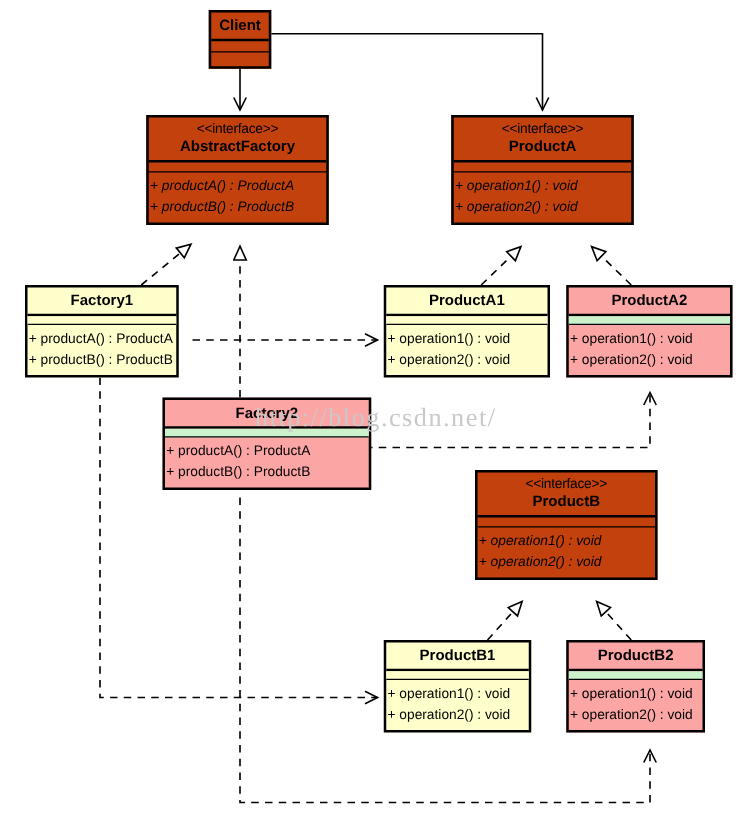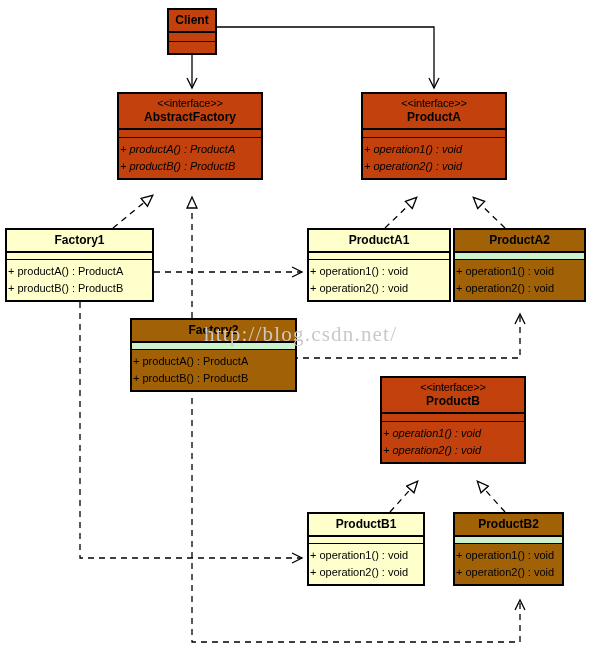--- a/index.html
+++ b/index.html
@@ -75,21 +75,21 @@
   .iface .member { font-style: italic; }
   .iface .spacer { height: 8px; }
 
   
   .client .spacer { height: 9px; border-bottom: 1px solid #000000; }
   .client .members { padding: 0; height: 11px; }
 
   
   .yellow { background: #ffffcc; }
   .yellow .spacer { background: #ffffcc; }
-  .green  { background: #a16207; }
+  .green  { background: #fca5a5; }
   .green  .spacer { background: #ccf2cc; }
   .white  { background: #c2410c; }
 
   
   .watermark {
     position: absolute;
     left: 204px;
     top: 322px;
     font-family: "Liberation Serif", serif;
     font-size: 21px;
@@ -196,21 +196,21 @@
       <div class="cname">ProductA</div>
     </div>
     <div class="sep"></div>
     <div class="spacer"></div>
     <div class="members">
       <div class="member">+ operation1() : void</div>
       <div class="member">+ operation2() : void</div>
     </div>
   </div>
 
-  <div class="uml-box yellow" style="left:5px; top:228px; width:149px;">
+  <div class="uml-box yellow" style="left:20px; top:228px; width:123px;">
     <div class="head">
       <div class="cname">Factory1</div>
     </div>
     <div class="sep"></div>
     <div class="spacer"></div>
     <div class="members">
       <div class="member">+ productA() : ProductA</div>
       <div class="member">+ productB() : ProductB</div>
     </div>
   </div>
@@ -220,21 +220,21 @@
       <div class="cname">Factory2</div>
     </div>
     <div class="sep"></div>
     <div class="spacer"></div>
     <div class="members">
       <div class="member">+ productA() : ProductA</div>
       <div class="member">+ productB() : ProductB</div>
     </div>
   </div>
 
-  <div class="uml-box yellow" style="left:307px; top:228px; width:144px;">
+  <div class="uml-box yellow" style="left:307px; top:228px; width:133px;">
     <div class="head">
       <div class="cname">ProductA1</div>
     </div>
     <div class="sep"></div>
     <div class="spacer"></div>
     <div class="members">
       <div class="member">+ operation1() : void</div>
       <div class="member">+ operation2() : void</div>
     </div>
   </div>

